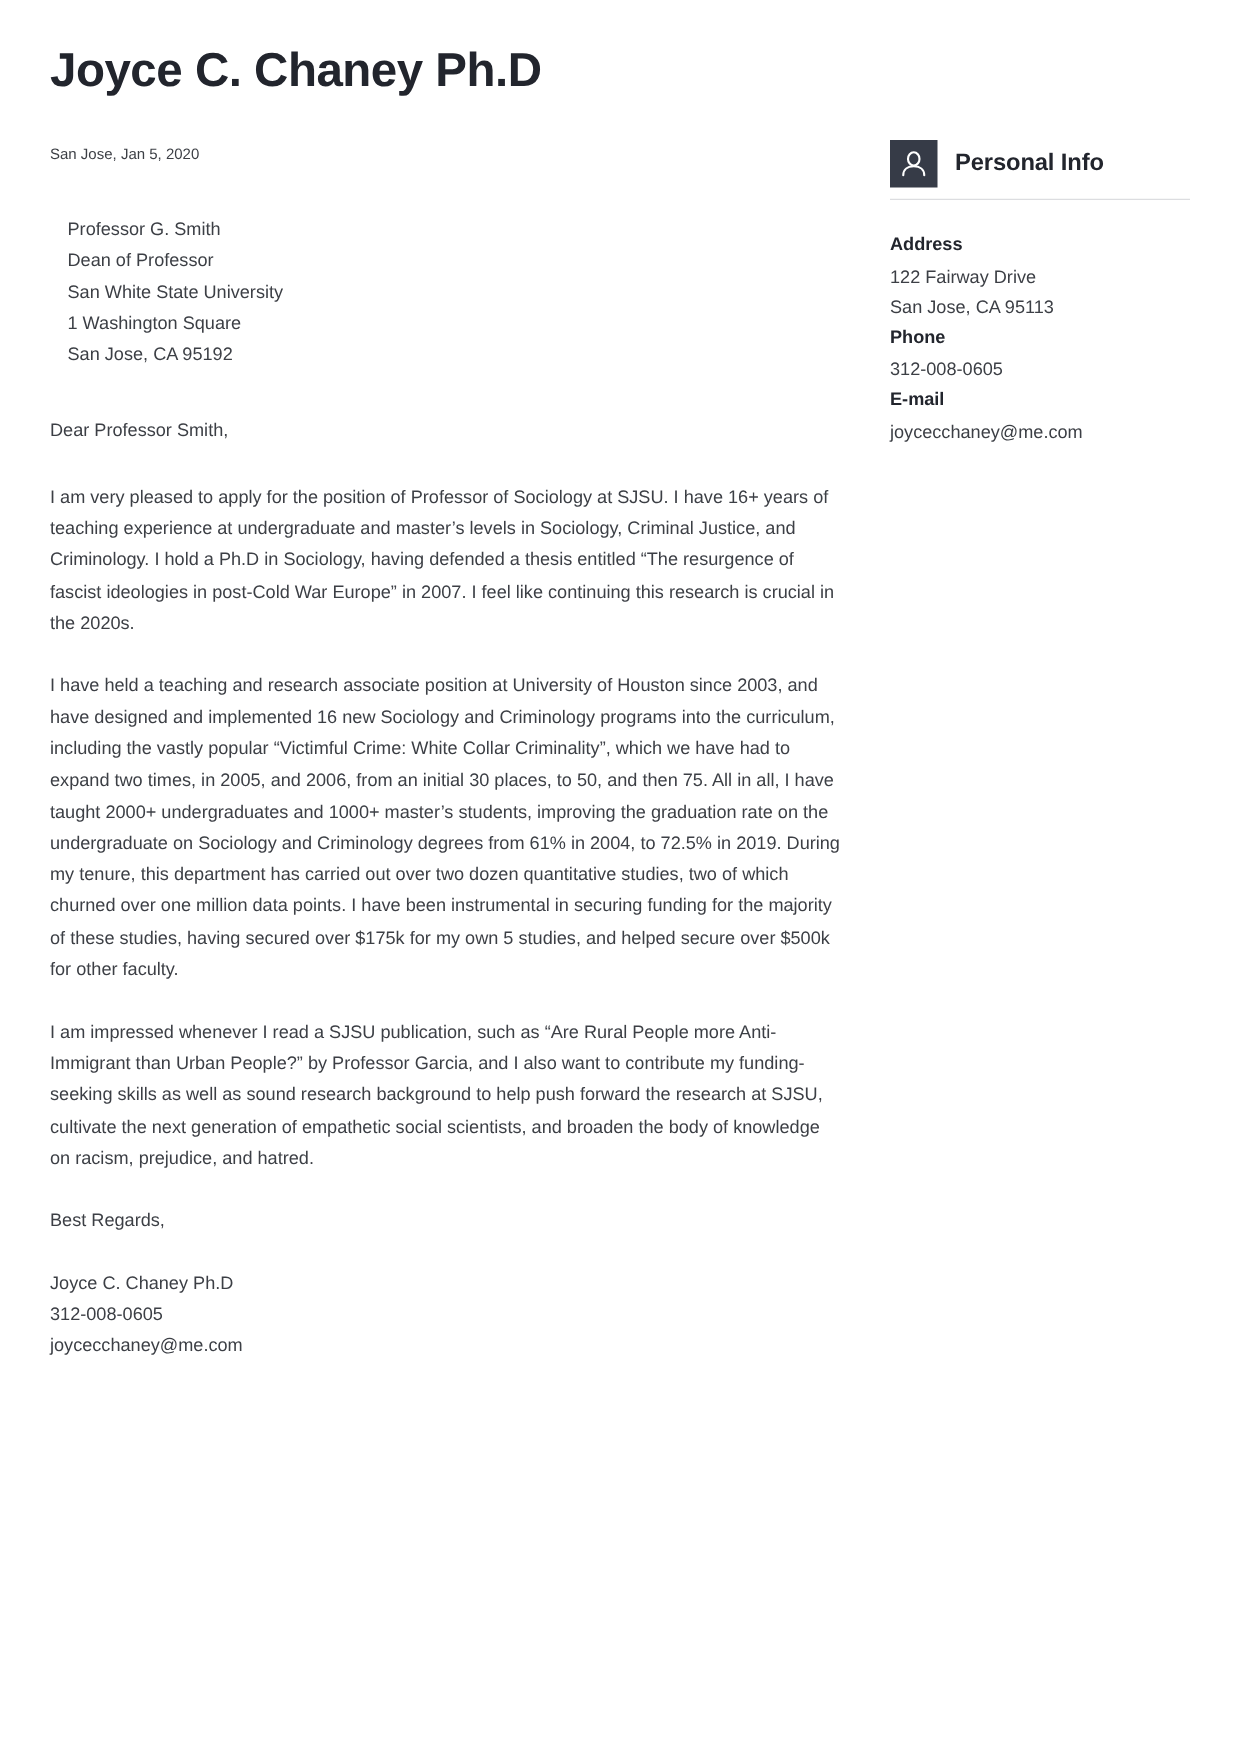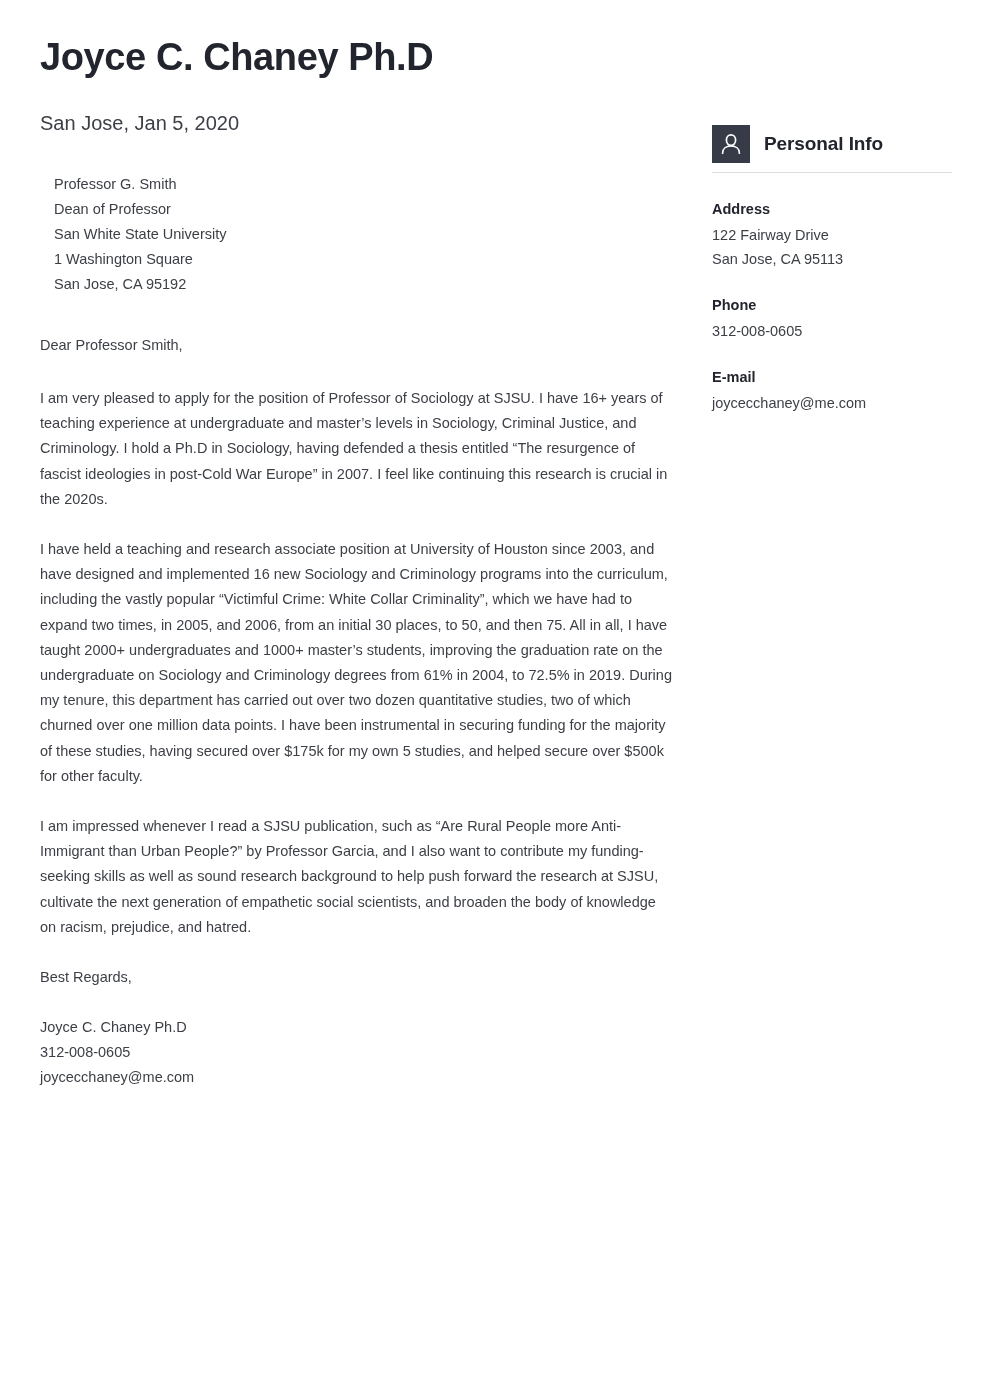--- a/index.html
+++ b/index.html
@@ -40,21 +40,21 @@
 
   
   .main-col {
     position: absolute;
     left: 40px;
     top: 112px;
     width: 634px;
   }
 
   .date-line {
-    font-size: 20px;
+    font-size: 12px;
     line-height: 22px;
     color: #3c3f45;
     margin: 0 0 38px 0;
   }
 
   .recipient {
     margin: 0 0 36px 14px;
   }
   .recipient-line {
     font-size: 14.5px;
@@ -98,21 +98,20 @@
     width: 250px;
   }
 
   .side-header {
     display: flex;
     align-items: center;
     gap: 14px;
     padding-bottom: 9px;
     border-bottom: 1px solid #dcdde0;
     width: 240px;
-    margin-top: 13px;
   }
 
   .side-badge {
     width: 38px;
     height: 38px;
     background: #363b47;
     display: flex;
     align-items: center;
     justify-content: center;
     flex: 0 0 auto;
@@ -120,21 +119,21 @@
   .side-badge svg { display: block; }
 
   .side-title {
     font-size: 19px;
     font-weight: bold;
     color: #22252d;
     letter-spacing: -0.1px;
     white-space: nowrap;
   }
 
-  .info-group { margin-top: 22px; }
+  .info-group { }
   .info-group.first { margin-top: 24px; }
 
   .info-label {
     font-size: 14.5px;
     font-weight: bold;
     color: #22252d;
     line-height: 24px;
     margin-bottom: 2px;
   }
   .info-value {

